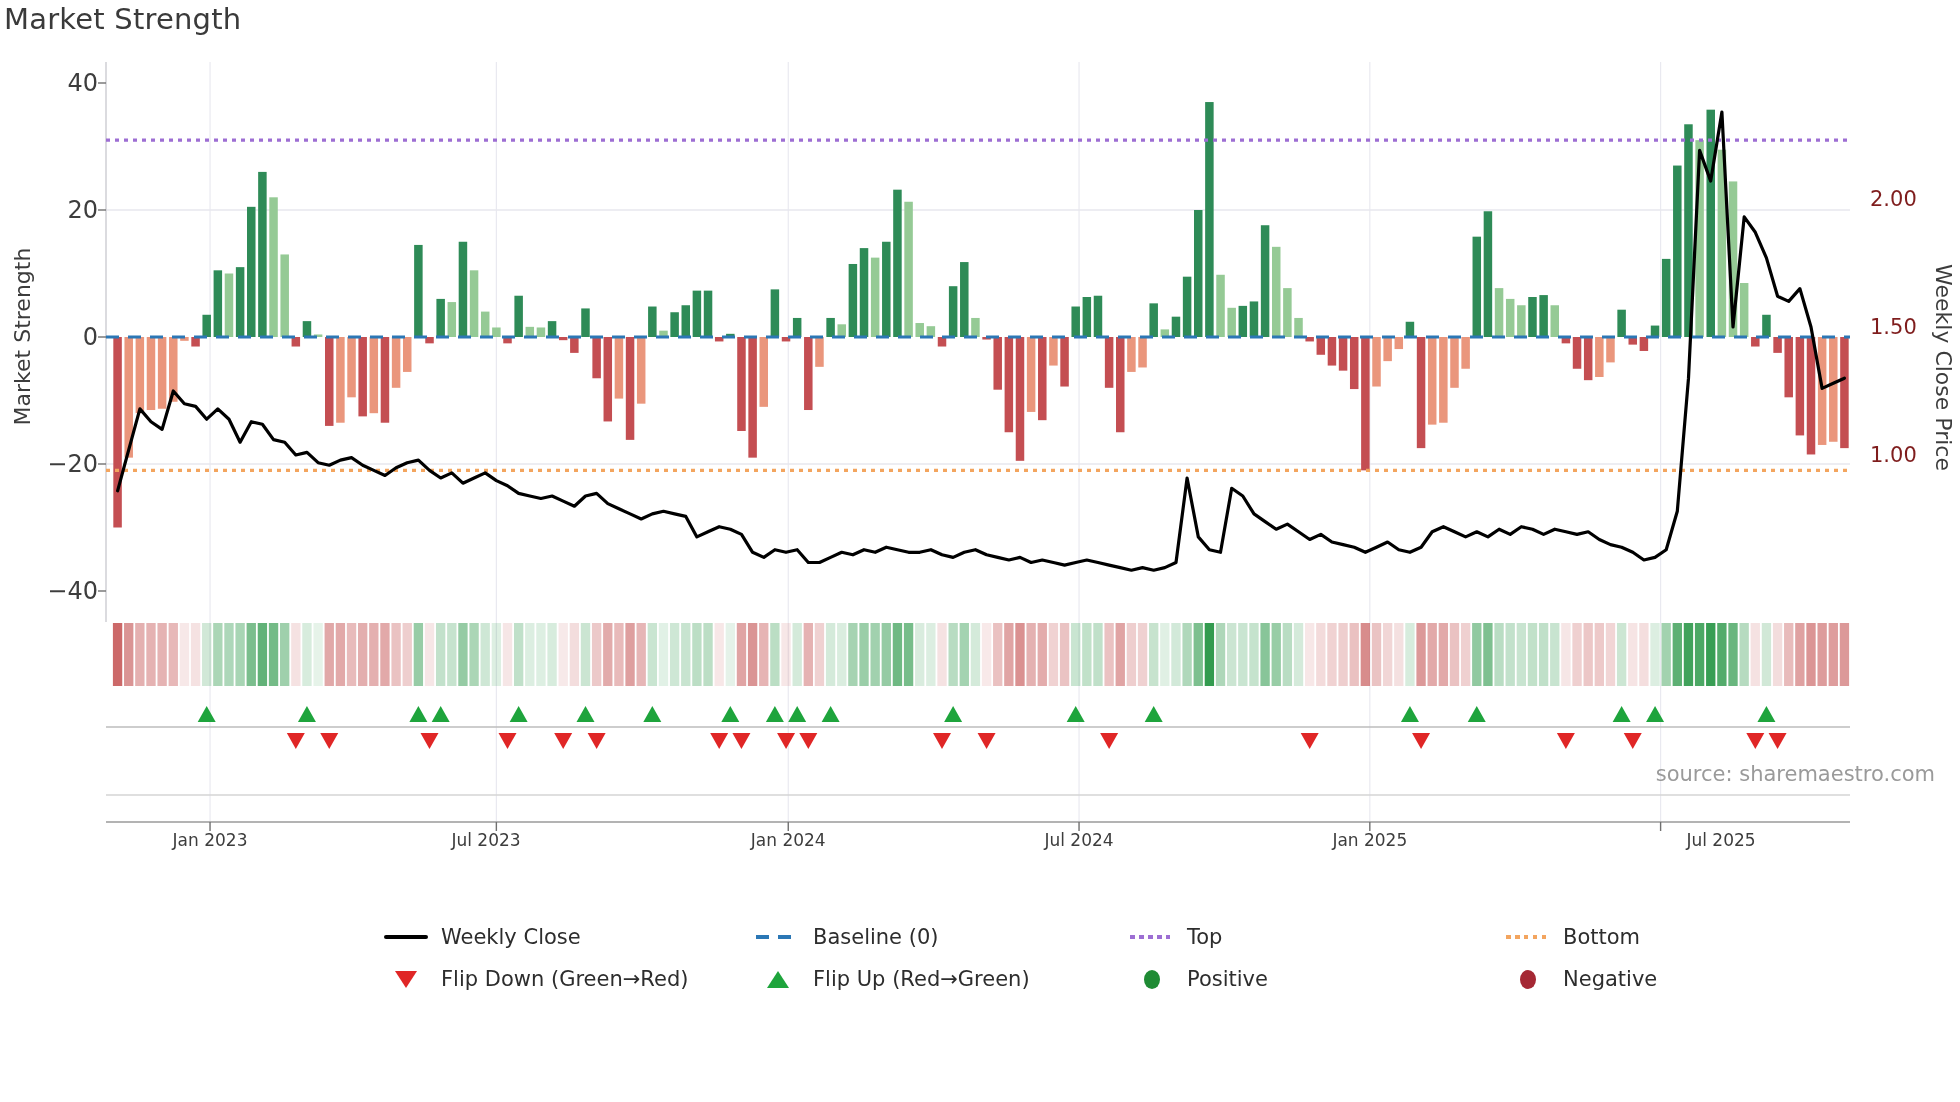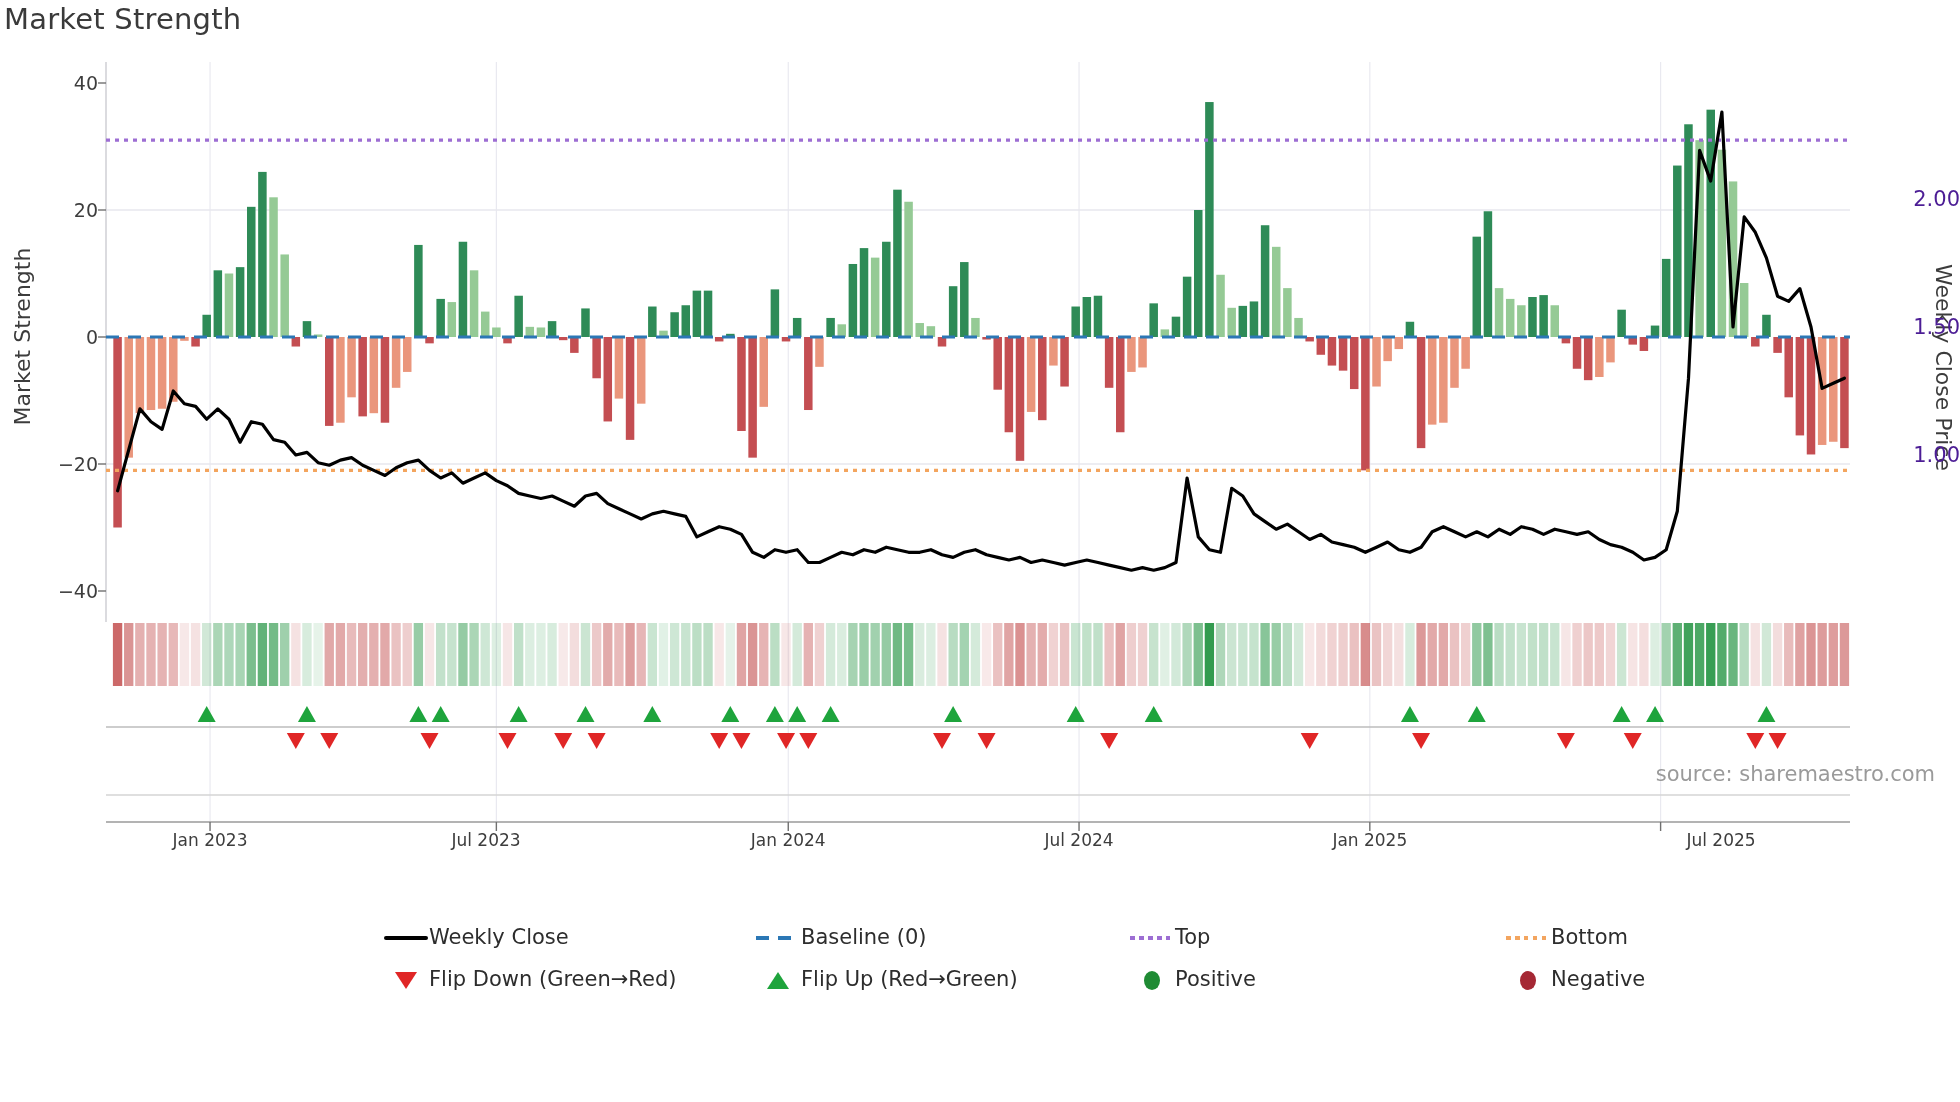--- a/index.html
+++ b/index.html
@@ -10,35 +10,35 @@
   #stage{position:absolute;inset:0;}
   #plot-svg{position:absolute;left:0;top:0;z-index:1;}
   #chart-title{
     position:absolute;left:4px;top:2px;z-index:2;margin:0;
     font-size:29px;font-weight:400;color:#3a3a3a;letter-spacing:0.2px;
   }
   .ylab{position:absolute;z-index:2;font-size:22px;color:#3c3c3c;white-space:nowrap;text-align:center;}
   .ylab.left{width:190px;left:-73px;top:324px;transform:rotate(-90deg);}
   .ylab.right{width:260px;left:1813px;top:355px;transform:rotate(90deg);}
   .ltick{position:absolute;z-index:2;left:20px;width:78px;text-align:right;
-         font-size:19px;color:#3d3d3d;line-height:28px;}
-  .rtick{position:absolute;z-index:2;left:1870px;width:90px;text-align:right;
-         font-size:21px;color:#4c1d95;line-height:28px;}
+         font-size:24px;color:#3d3d3d;line-height:28px;}
+  .rtick{position:absolute;z-index:2;left:1870px;width:90px;text-align:left;
+         font-size:21px;color:#7f1d1d;line-height:28px;}
   .xtick{position:absolute;z-index:2;top:830px;transform:translateX(-50%);
          font-size:17px;color:#3d3d3d;white-space:nowrap;}
   #source-credit{
     position:absolute;z-index:2;left:1625px;top:762px;width:310px;text-align:right;
     font-size:21px;color:#9a9a9a;
   }
   #legend{
     position:absolute;z-index:2;left:383px;top:916px;
     display:grid;grid-template-columns:372px 374px 376px 340px;
     grid-auto-rows:42px;align-items:center;
   }
-  .li{display:flex;align-items:flex-end;font-size:21px;color:#2d2d2d;white-space:nowrap;}
+  .li{display:flex;align-items:center;gap:12px;font-size:21px;color:#2d2d2d;white-space:nowrap;}
   .sw{width:46px;height:22px;display:flex;align-items:center;justify-content:center;flex:0 0 46px;}
   .sw.line::before{content:"";width:44px;height:4px;background:var(--c);border-radius:2px;}
   .sw.dashed::before{content:"";width:44px;height:4px;
       background:repeating-linear-gradient(90deg,var(--c) 0 13px,transparent 13px 22px);}
   .sw.dotted::before{content:"";width:44px;height:4px;
       background:repeating-linear-gradient(90deg,var(--c) 0 4.5px,transparent 4.5px 9px);}
   .sw.tri-up::before{content:"";width:0;height:0;
       border-left:11px solid transparent;border-right:11px solid transparent;
       border-bottom:17px solid var(--c);}
   .sw.tri-down::before{content:"";width:0;height:0;

